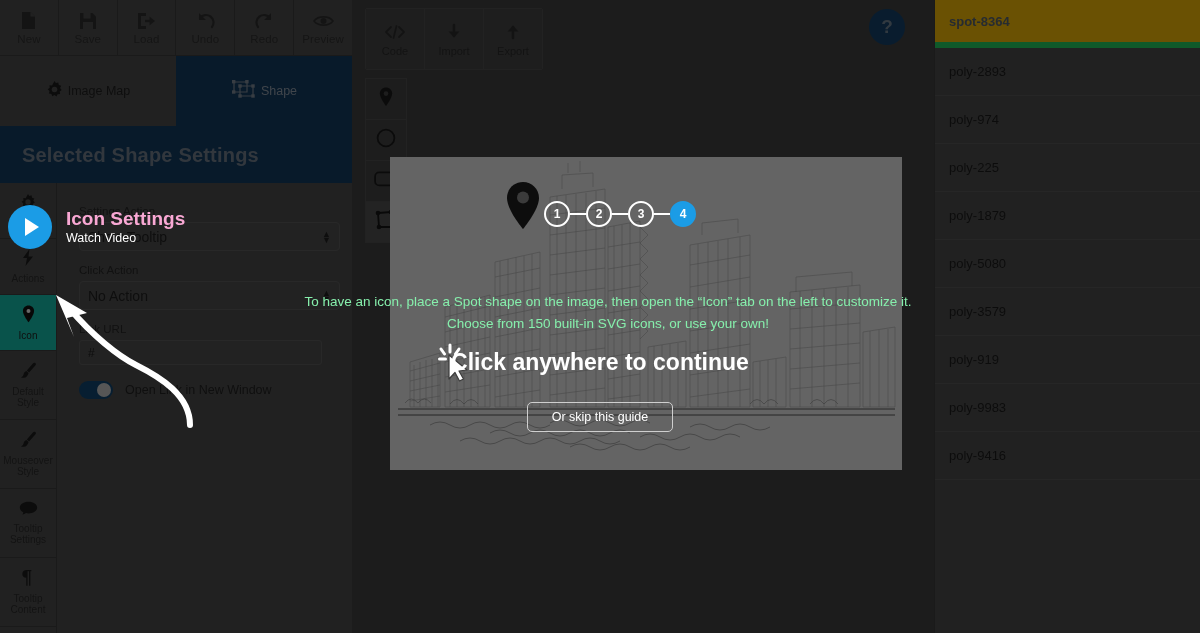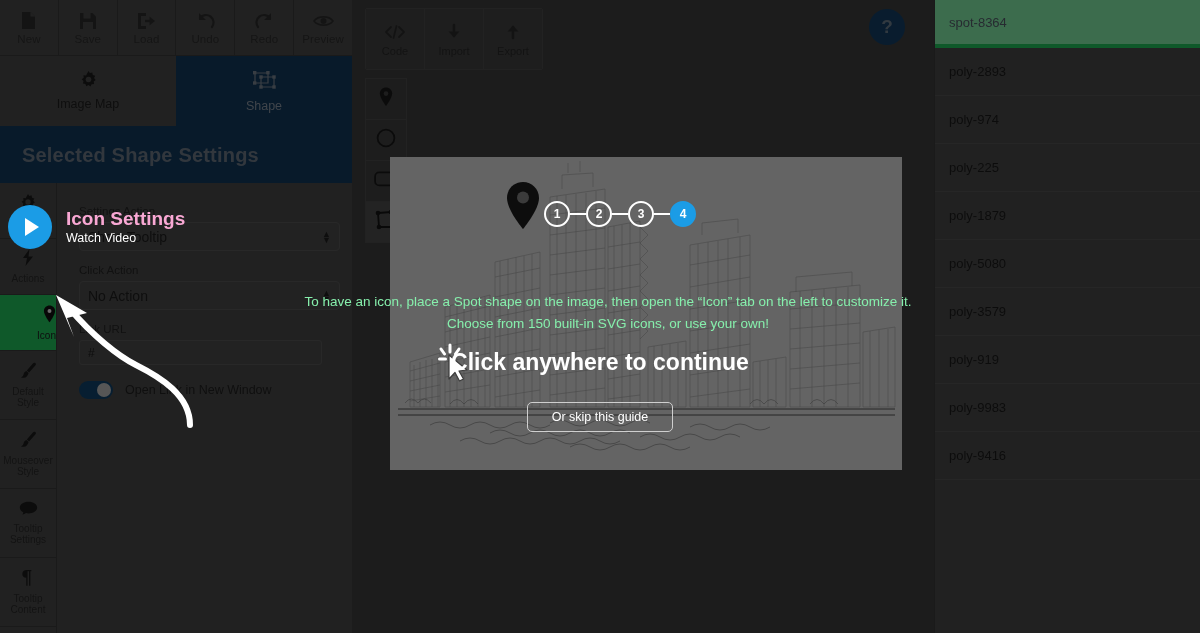--- a/index.html
+++ b/index.html
@@ -20,35 +20,35 @@
 
   .toolbar{display:flex;height:55px;border-bottom:1px solid #3b3b3b;background:#4a4a4a;}
   .tb-btn{flex:1;display:flex;flex-direction:column;align-items:center;justify-content:center;
           border-right:1px solid #3b3b3b;color:#333;gap:2px;}
   .tb-btn:last-child{border-right:none;}
   .tb-ic{height:20px;display:flex;align-items:center;justify-content:center;}
   .tb-ic svg{display:block;}
   .tb-lbl{font-size:11.5px;color:#2f2f2f;letter-spacing:.1px;}
 
   .tabs{display:flex;height:70px;}
-  .tab{flex:1;display:flex;flex-direction:column;align-items:center;justify-content:center;gap:5px;}
+  .tab{flex:1;display:flex;align-items:center;justify-content:center;gap:5px;}
   .tab.inactive{background:#4a4a4a;color:#1f1f1f;}
   .tab.active{background:#123a5e;color:#8e99a6;}
   .tab-lbl{font-size:12.5px;}
 
   .panel-title{height:58px;background:#123a5e;display:flex;align-items:center;padding-left:22px;
     font-size:20px;font-weight:bold;color:#6f7b88;letter-spacing:.2px;}
 
   .body-row{position:absolute;left:0;top:183px;right:0;bottom:0;display:flex;}
 
   .vnav{width:56px;background:#4a4a4a;border-right:1px solid #3b3b3b;}
   .vnav-item{height:55px;border-bottom:1px solid #3b3b3b;display:flex;flex-direction:column;
      align-items:center;justify-content:center;gap:3px;color:#1d1d1d;}
   .vnav-item .vn-lbl{font-size:10px;line-height:11px;text-align:center;color:#2b2b2b;}
-  .vnav-item.sel{background:#22c55e;color:#111;position:relative;z-index:2;align-items:flex-end;}
+  .vnav-item.sel{background:#14b8a6;color:#111;position:relative;z-index:2;}
   .vnav-item.sel .vn-lbl{color:#222;}
   .vnav-item.tall{height:68px;}
 
   .form{flex:1;background:#4a4a4a;padding:22px 0 0 22px;position:relative;}
   .fld-label{font-size:11.5px;color:#262626;margin-bottom:5px;}
   .select{width:243px;height:27px;background:#4c4c4c;border:1px solid #5a5a5a;border-radius:4px;
      display:flex;align-items:center;padding:0 8px;color:#1f1f1f;font-size:14px;
      justify-content:space-between;margin-bottom:13px;}
   .spin{display:flex;flex-direction:column;line-height:6px;font-size:9px;color:#1f1f1f;}
   .inp{width:243px;height:25px;background:#4c4c4c;border:1px solid #5a5a5a;border-radius:3px;
@@ -94,21 +94,21 @@
   
   .canvas-img{position:absolute;left:38px;top:157px;width:512px;height:313px;
      background:#d9d9d9;overflow:hidden;}
   .canvas-img svg{display:block;width:100%;height:100%;}
 
   
   .rightcol{position:absolute;right:0;top:0;width:265px;height:633px;background:#4a4a4a;
      border-left:1px solid #3a3a3a;z-index:5;}
   .sh-item{height:48px;display:flex;align-items:center;padding-left:14px;
      border-bottom:1px solid #545454;font-size:13px;color:#1c1c1c;box-sizing:border-box;}
-  .sh-item.sel{background:#86efac;color:#56606c;border-bottom:4px solid #22c55e;}
+  .sh-item.sel{background:#eab308;color:#56606c;border-bottom:6px solid #22c55e;font-weight:bold;}
 
   
   .tut{position:absolute;inset:0;z-index:90;pointer-events:none;}
   .steps{position:absolute;left:0;right:0;top:201px;display:flex;justify-content:center;align-items:center;}
   .steps-inner{display:flex;align-items:center;margin-left:40px;}
   .pinic{position:absolute;left:505px;top:181px;}
   .step{width:26px;height:26px;border-radius:50%;border:2px solid #fff;display:flex;align-items:center;
      justify-content:center;font-size:12px;font-weight:bold;color:#fff;box-sizing:border-box;
      background:transparent;}
   .step.cur{background:#1b9ce6;border-color:#1b9ce6;}

